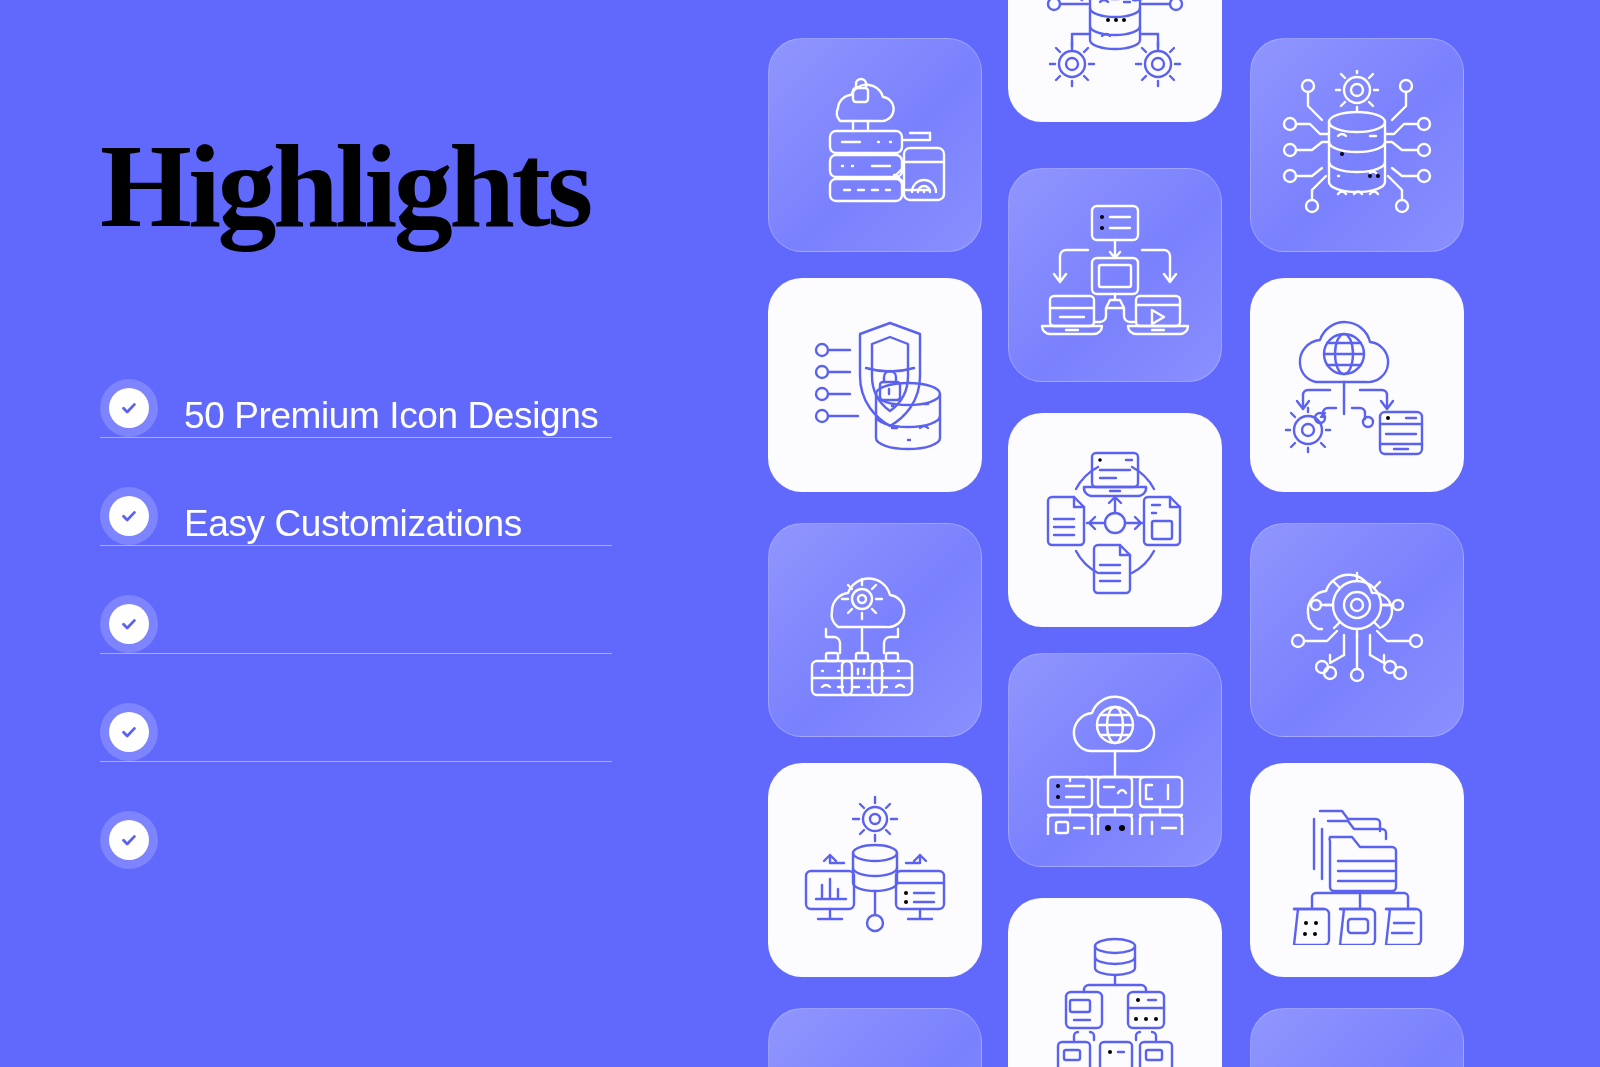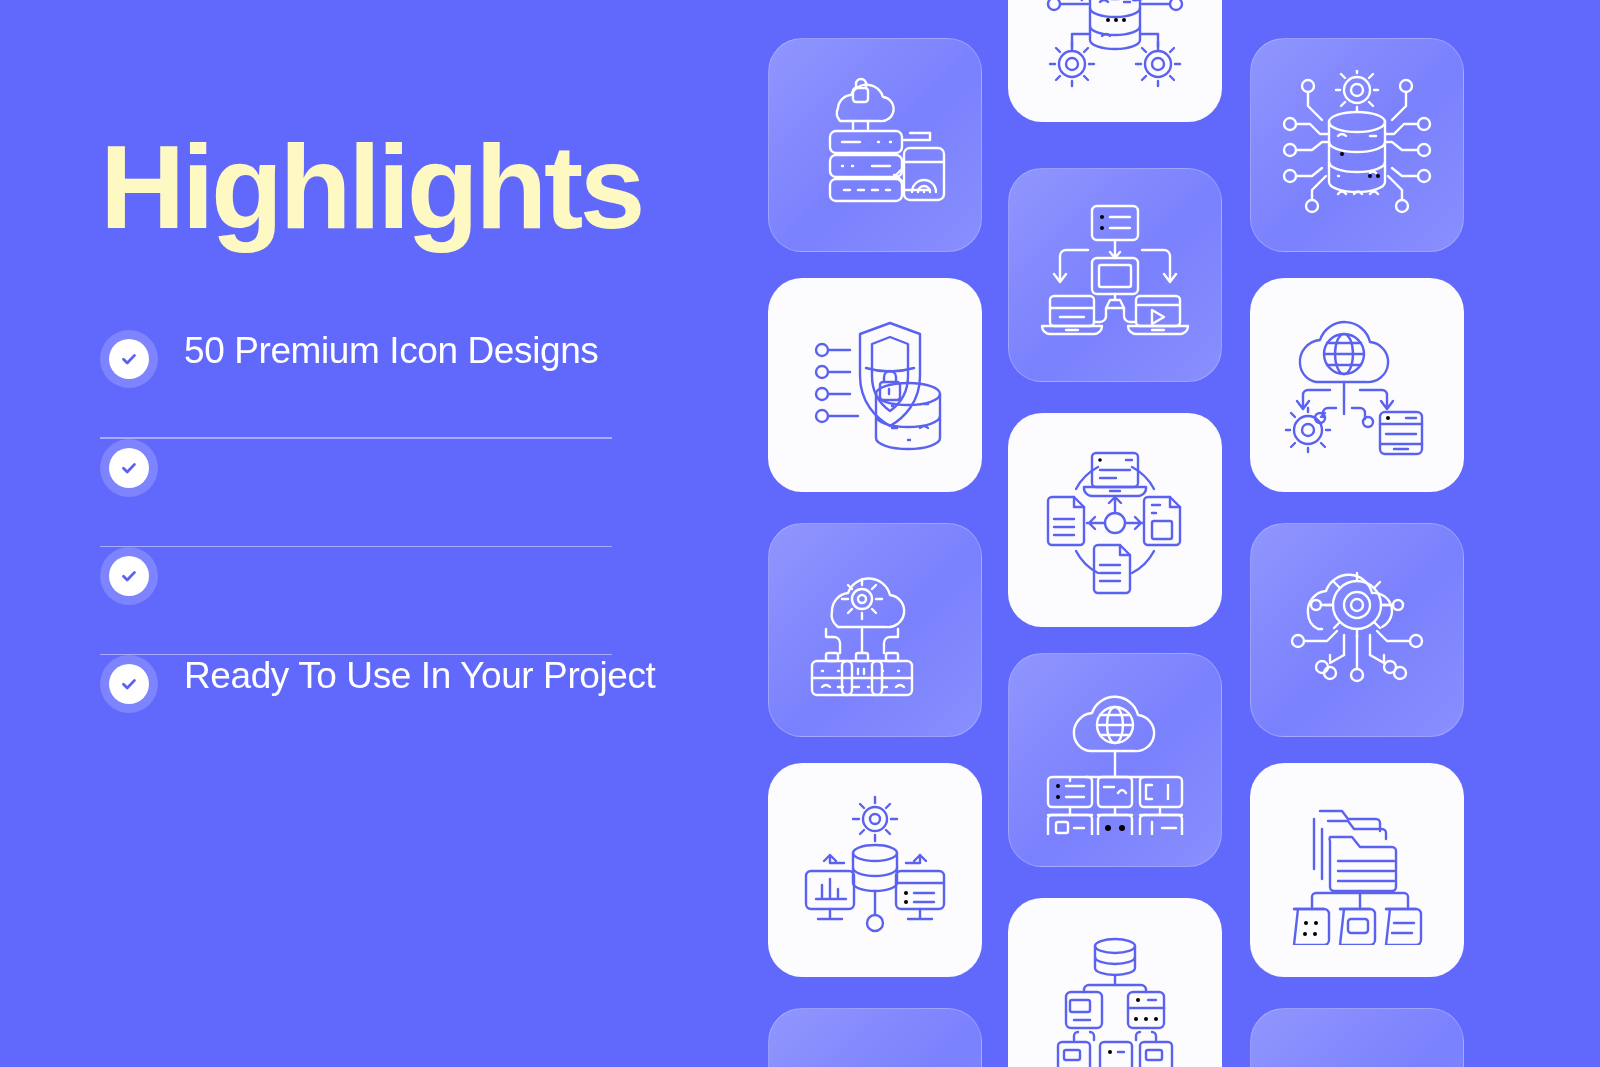--- a/index.html
+++ b/index.html
@@ -11,32 +11,33 @@
     overflow:hidden;
     position:relative;
   }
 
   
   #left-panel{
     position:absolute;left:0;top:0;width:740px;height:1067px;
   }
   #page-title{
     position:absolute;left:100px;top:128px;
-    color:#fef9c3;
+    color:#000000;
     font-size:118px;
     line-height:1;
     font-weight:700;
     letter-spacing:-3.5px;
     white-space:nowrap;
+    font-family:Liberation Serif, serif;
   }
   #highlight-list{
     position:absolute;left:100px;top:330px;width:512px;
   }
   .highlight-row{
-    display:flex;align-items:flex-start;
+    display:flex;align-items:flex-end;
     height:107px;
     gap:26px;
   }
   .check-badge{
     flex:0 0 auto;
     width:58px;height:58px;
     border-radius:50%;
     background:rgba(255,255,255,0.18);
     display:flex;align-items:center;justify-content:center;
   }
@@ -101,20 +102,30 @@
         <span class="check-inner">
           <svg width="22" height="22" viewBox="0 0 22 22" aria-hidden="true">
             <path d="M5.5 11.3 L9.2 15 L16.5 7.4" fill="none" stroke="#5B62F0" stroke-width="2.8" stroke-linecap="round" stroke-linejoin="round"></path>
           </svg>
         </span>
       </span>
       <span class="highlight-label">50 Premium Icon Designs</span>
     </div>
     <div class="divider"></div>
 
+    <div class="highlight-row">
+      <span class="check-badge">
+        <span class="check-inner">
+          <svg width="22" height="22" viewBox="0 0 22 22" aria-hidden="true">
+            <path d="M5.5 11.3 L9.2 15 L16.5 7.4" fill="none" stroke="#5B62F0" stroke-width="2.8" stroke-linecap="round" stroke-linejoin="round"></path>
+          </svg>
+        </span>
+      </span>
+      <span class="highlight-label">Easy Customizations</span>
+    </div>
     <div class="divider"></div>
 
     <div class="highlight-row">
       <span class="check-badge">
         <span class="check-inner">
           <svg width="22" height="22" viewBox="0 0 22 22" aria-hidden="true">
             <path d="M5.5 11.3 L9.2 15 L16.5 7.4" fill="none" stroke="#5B62F0" stroke-width="2.8" stroke-linecap="round" stroke-linejoin="round"></path>
           </svg>
         </span>
       </span>
@@ -133,21 +144,20 @@
     <div class="divider"></div>
 
     <div class="highlight-row">
       <span class="check-badge">
         <span class="check-inner">
           <svg width="22" height="22" viewBox="0 0 22 22" aria-hidden="true">
             <path d="M5.5 11.3 L9.2 15 L16.5 7.4" fill="none" stroke="#5B62F0" stroke-width="2.8" stroke-linecap="round" stroke-linejoin="round"></path>
           </svg>
         </span>
       </span>
-      <span class="highlight-label">Ready To Use In Your Project</span>
     </div>
 
   </div>
 </div>
 
 <div id="icon-grid">
 
   <div class="icon-card tinted" style="left:28px;top:38px;width:214px;height:214px;">
     <svg width="150" height="150" viewBox="0 0 150 150">
       <path d="M38 38 a14 14 0 0 1 13-13 a17 17 0 0 1 32 2 a12 12 0 0 1 -3 24 h-40 a12 12 0 0 1 -2 -13z"></path>

